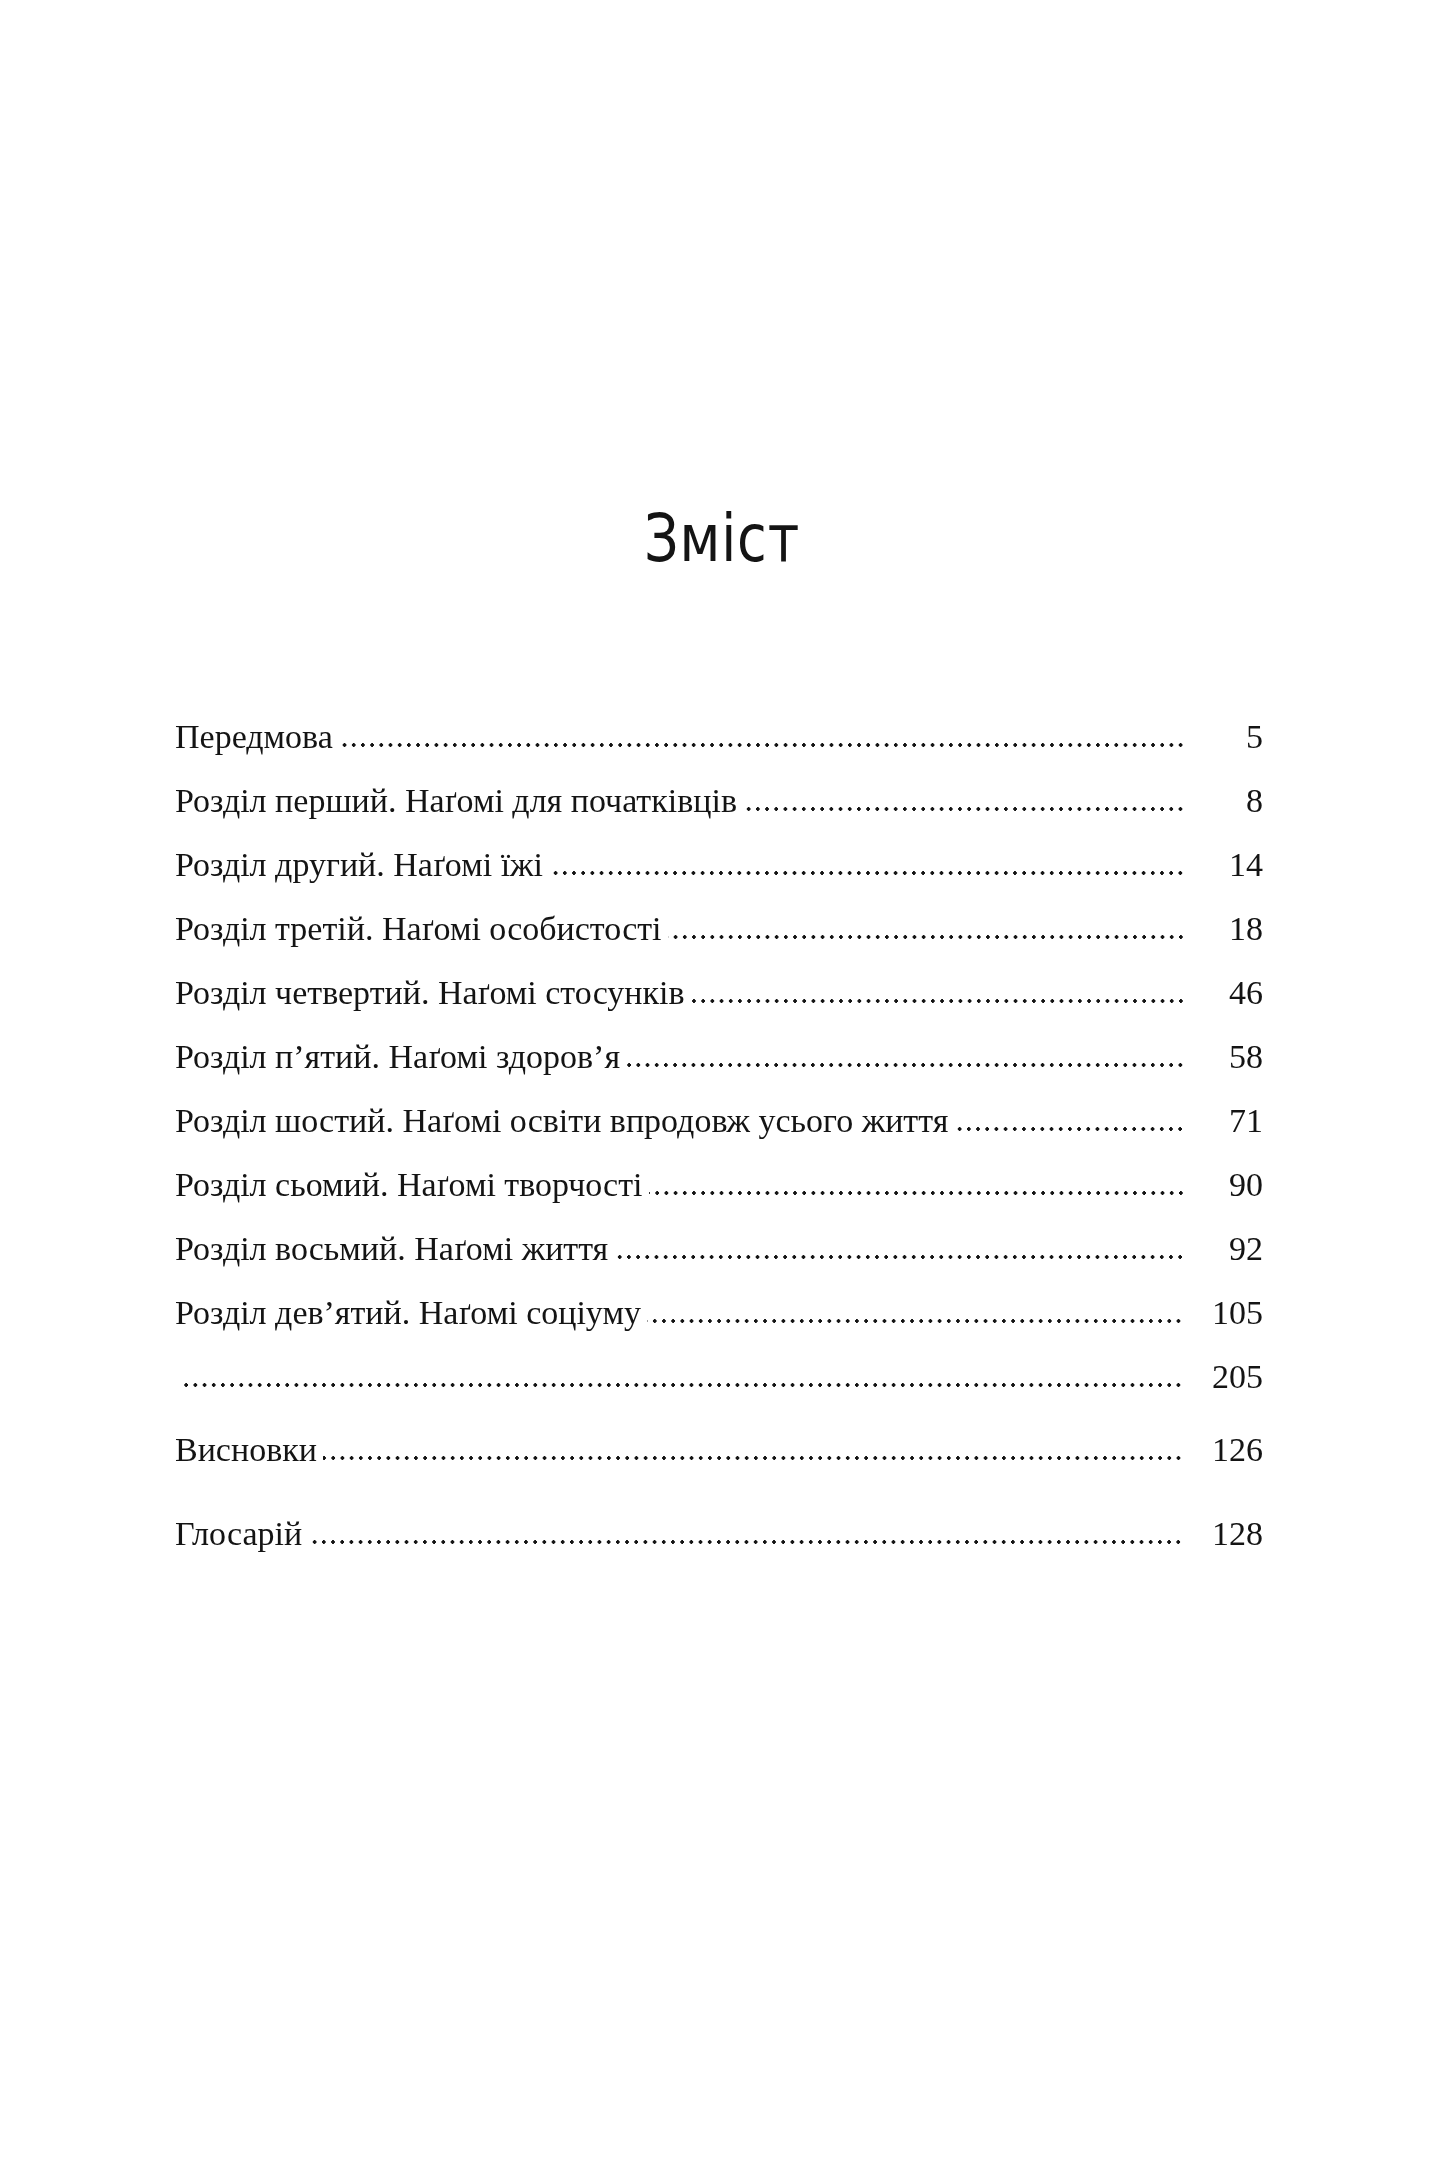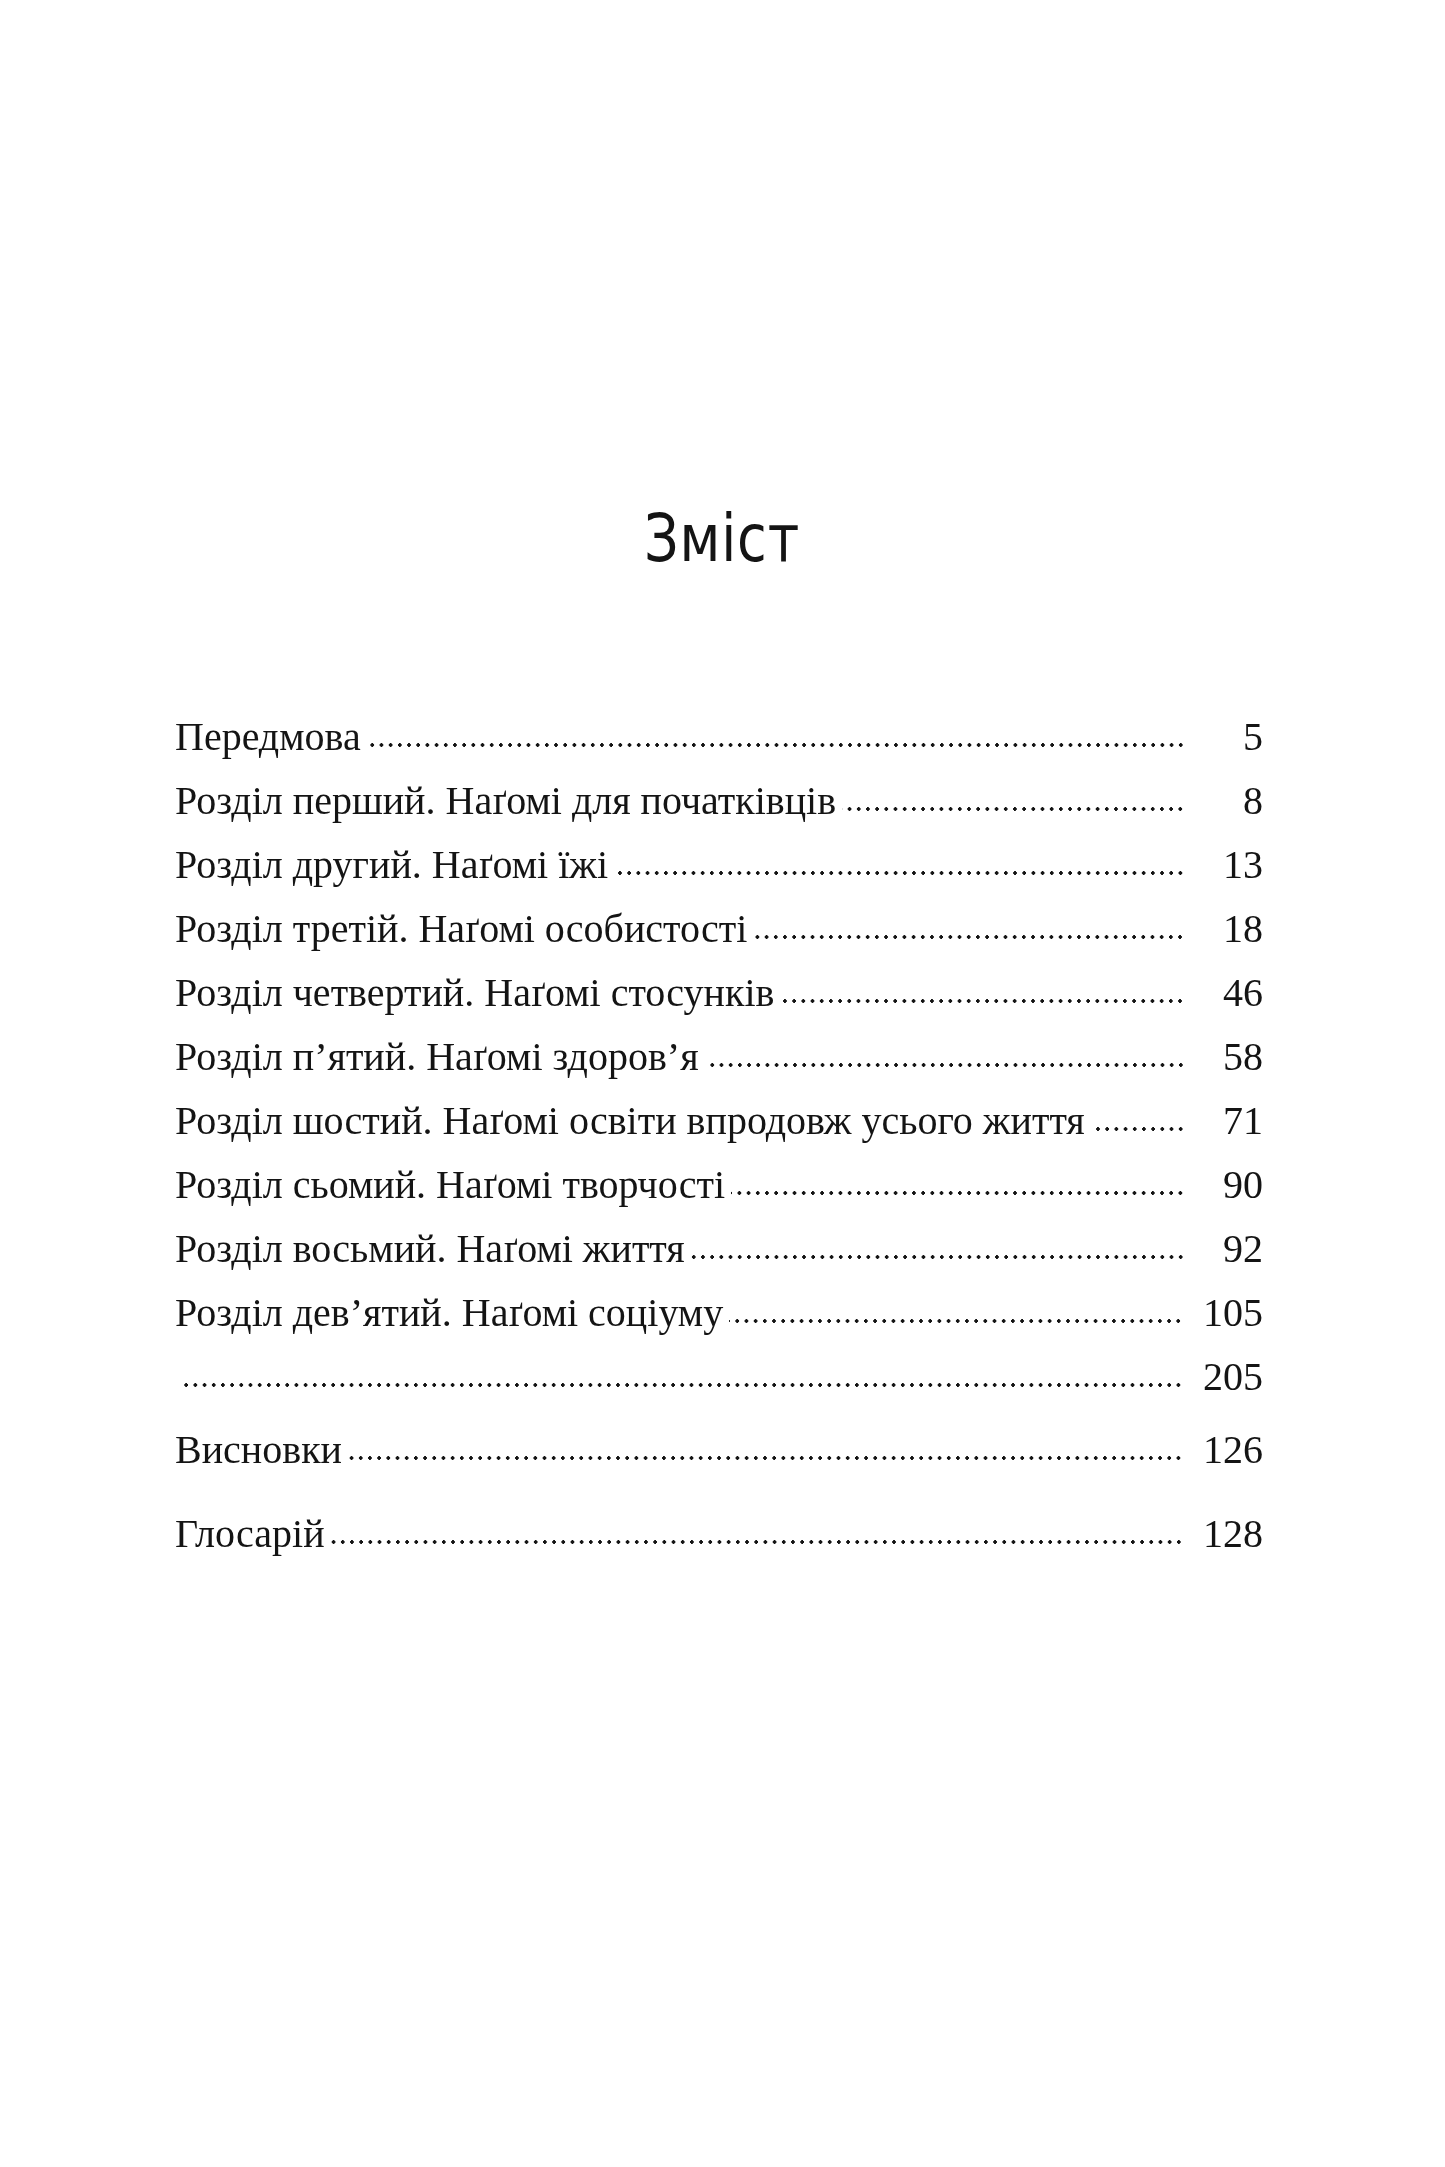--- a/index.html
+++ b/index.html
@@ -39,21 +39,21 @@
       padding: 0;
       list-style: none;
     }
     .toc-row {
       position: absolute;
       left: 0;
       width: 1088px;
       height: 50px;
       display: flex;
       align-items: flex-end;
-      font-size: 40px;
+      font-size: 34px;
       line-height: 50px;
       white-space: nowrap;
     }
     .toc-label {
       flex: 0 0 auto;
       transform-origin: 0 50%;
     }
     .toc-leader {
       flex: 1 1 auto;
       overflow: hidden;
@@ -87,21 +87,21 @@
     <span class="toc-page">5</span>
   </li>
   <li class="toc-row" style="top:776px">
     <span class="toc-label">Розділ перший. Наґомі для початківців</span>
     <span class="toc-leader"></span>
     <span class="toc-page">8</span>
   </li>
   <li class="toc-row" style="top:840px">
     <span class="toc-label">Розділ другий. Наґомі їжі</span>
     <span class="toc-leader"></span>
-    <span class="toc-page">13</span>
+    <span class="toc-page">14</span>
   </li>
   <li class="toc-row" style="top:904px">
     <span class="toc-label">Розділ третій. Наґомі особистості</span>
     <span class="toc-leader"></span>
     <span class="toc-page">18</span>
   </li>
   <li class="toc-row" style="top:968px">
     <span class="toc-label">Розділ четвертий. Наґомі стосунків</span>
     <span class="toc-leader"></span>
     <span class="toc-page">46</span>

